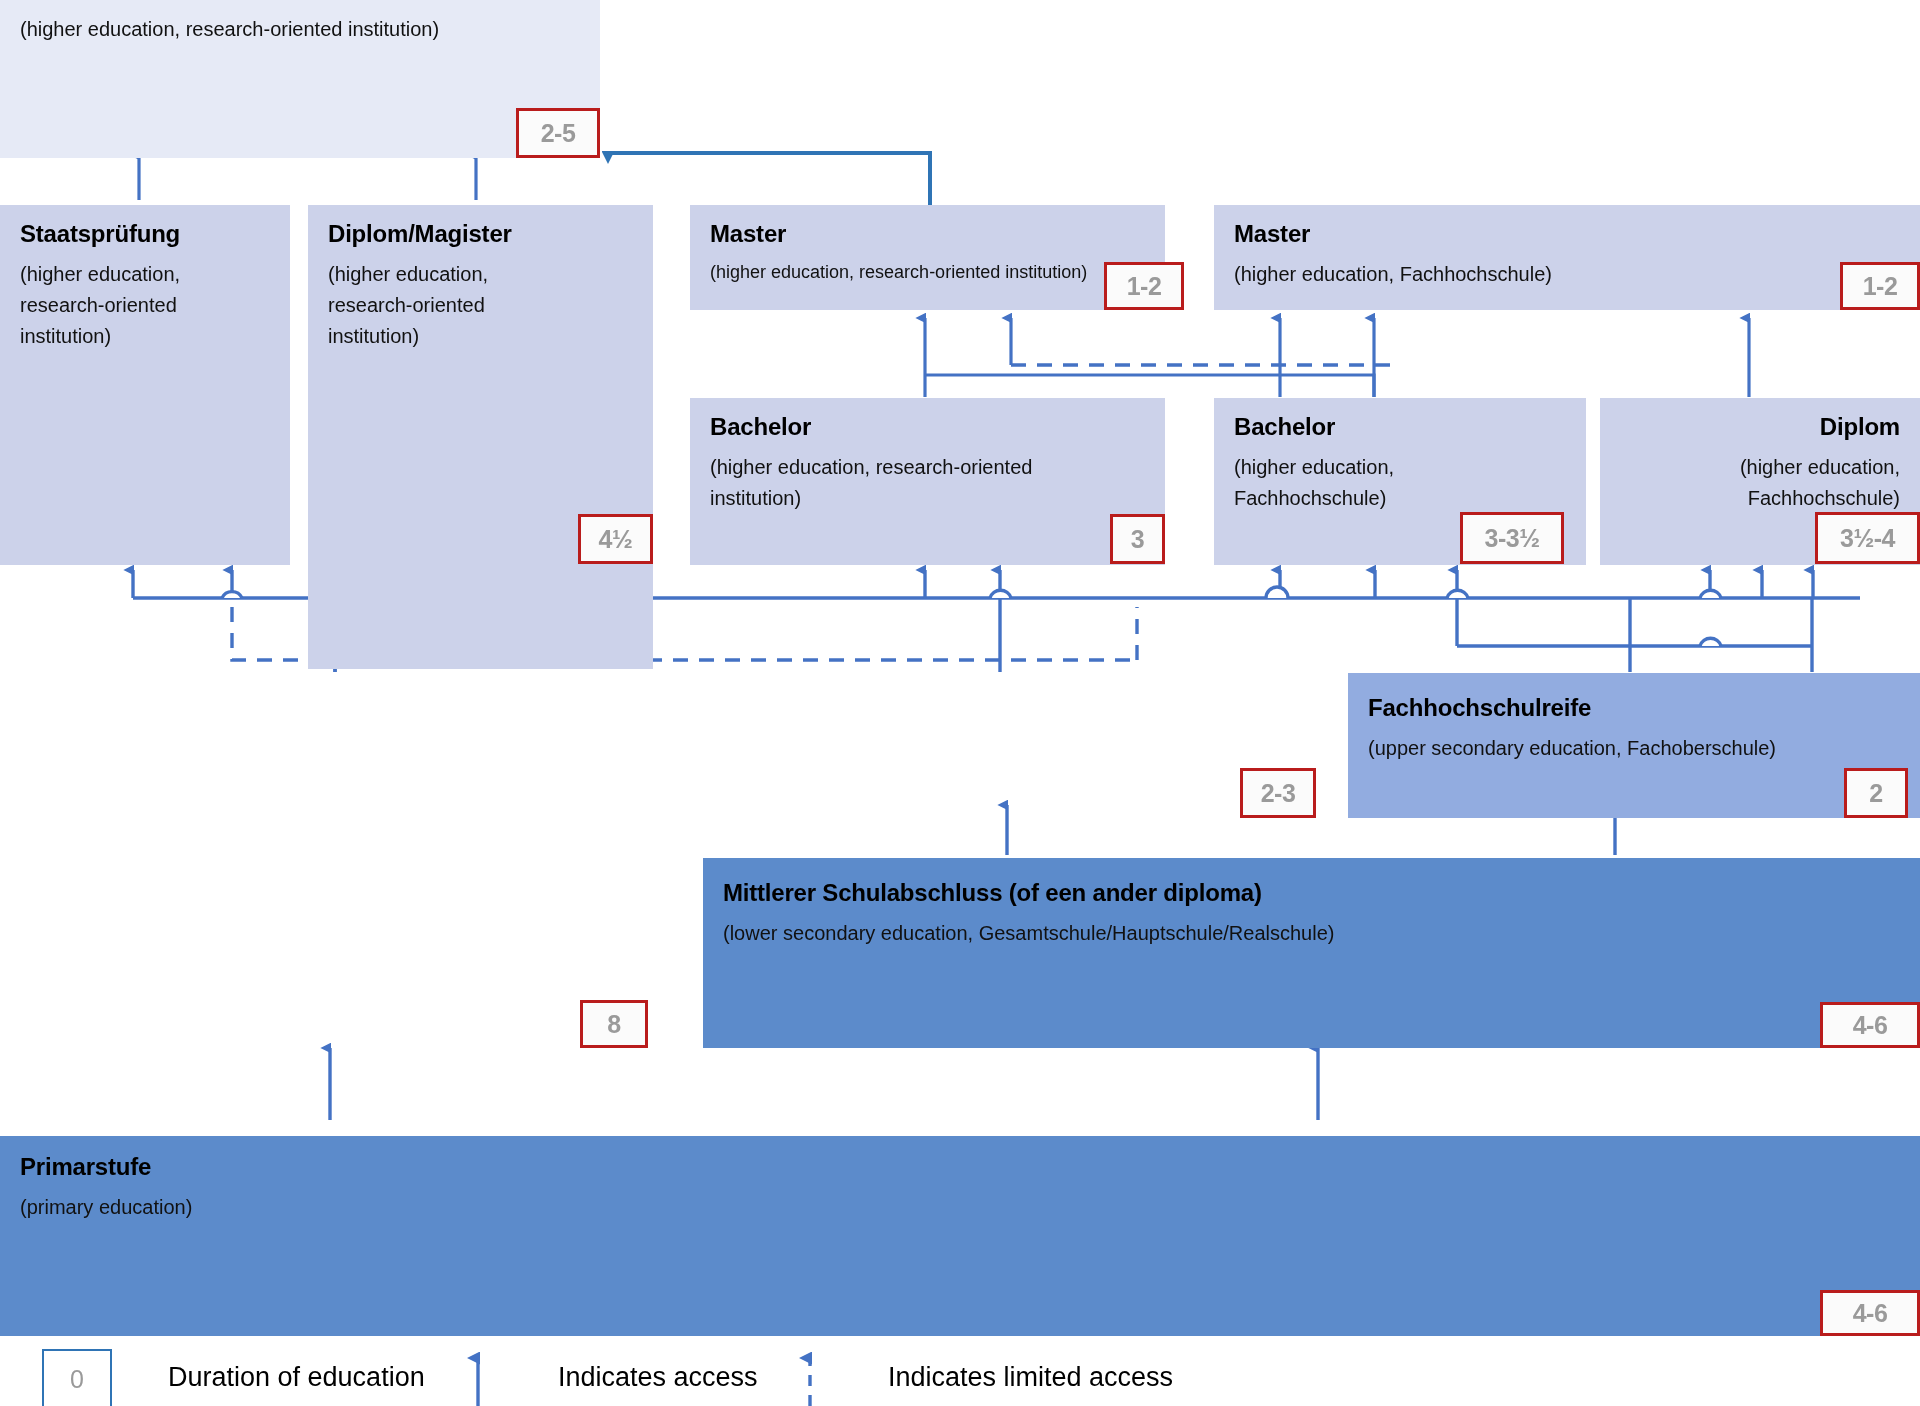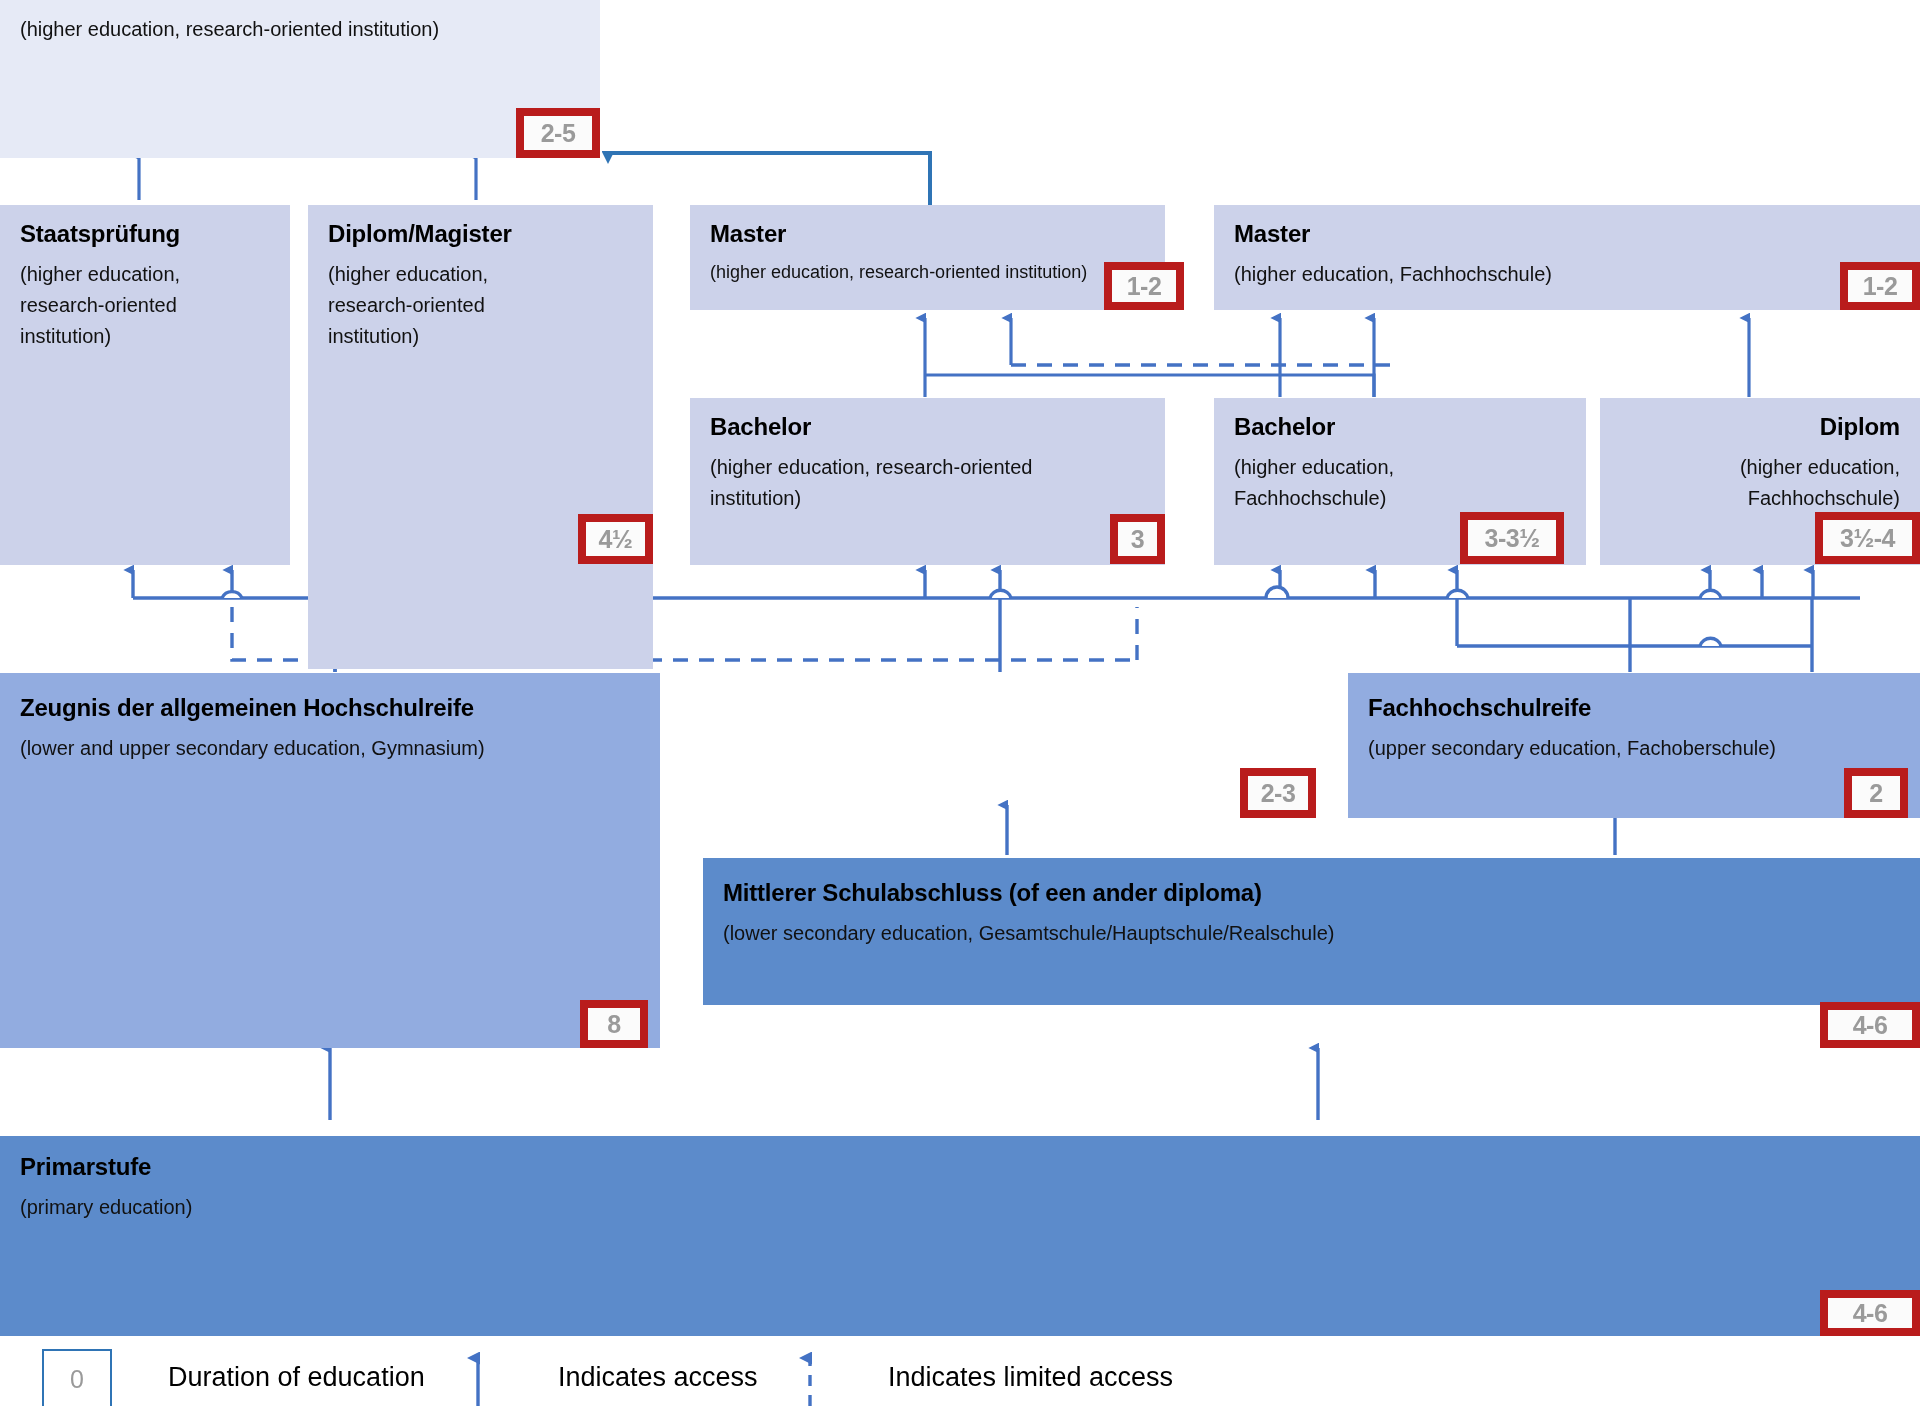--- a/index.html
+++ b/index.html
@@ -46,21 +46,21 @@
     margin: 0;
   }
   .lvl-doctor   { background: #e6eaf6; }
   .lvl-upper    { background: #ccd2ea; }
   .lvl-mid      { background: #92ace0; }
   .lvl-low      { background: #5c8bcb; }
   .badge {
     position: absolute;
     box-sizing: border-box;
     background: #fbfbfb;
-    border: 8px solid #b91c1c;
+    border: 3px solid #b91c1c;
     color: #9a9a9a;
     font-size: 25px;
     font-weight: bold;
     display: flex;
     align-items: center;
     justify-content: center;
     letter-spacing: -0.5px;
   }
   .legend {
     position: absolute;
@@ -242,35 +242,31 @@
   </div>
   <div class="badge" style="left:1460px; top:512px; width:104px; height:52px;">3-3½</div>
 
   <div class="box lvl-upper" style="left:1600px; top:398px; width:320px; height:167px;text-align:right;">
     <div class="title">Diplom</div>
     <div class="subtitle">(higher education,</div>
     <div class="subtitle">Fachhochschule)</div>
   </div>
   <div class="badge" style="left:1815px; top:512px; width:105px; height:52px;">3½-4</div>
 
-  <div class="box lvl-mid" style="left:0px; top:673px; width:660px; height:375px; padding-top:20px;">
-    <div class="title">Zeugnis der allgemeinen Hochschulreife</div>
-    <div class="subtitle">(lower and upper secondary education, Gymnasium)</div>
-  </div>
   <div class="badge" style="left:580px; top:1000px; width:68px; height:48px;">8</div>
 
   <div class="badge" style="left:1240px; top:768px; width:76px; height:50px;">2-3</div>
 
   <div class="box lvl-mid" style="left:1348px; top:673px; width:572px; height:145px; padding-top:20px;">
     <div class="title">Fachhochschulreife</div>
     <div class="subtitle">(upper secondary education, Fachoberschule)</div>
   </div>
   <div class="badge" style="left:1844px; top:768px; width:64px; height:50px;">2</div>
 
-  <div class="box lvl-low" style="left:703px; top:858px; width:1217px; height:147px; padding-top:20px;">
+  <div class="box lvl-low" style="left:703px; top:858px; width:1217px; height:190px; padding-top:20px;">
     <div class="title">Mittlerer Schulabschluss (of een ander diploma)</div>
     <div class="subtitle">(lower secondary education, Gesamtschule/Hauptschule/Realschule)</div>
   </div>
   <div class="badge" style="left:1820px; top:1002px; width:100px; height:46px;">4-6</div>
 
   <div class="box lvl-low" style="left:0px; top:1136px; width:1920px; height:200px; padding-top:16px;">
     <div class="title">Primarstufe</div>
     <div class="subtitle">(primary education)</div>
   </div>
   <div class="badge" style="left:1820px; top:1290px; width:100px; height:46px;">4-6</div>

